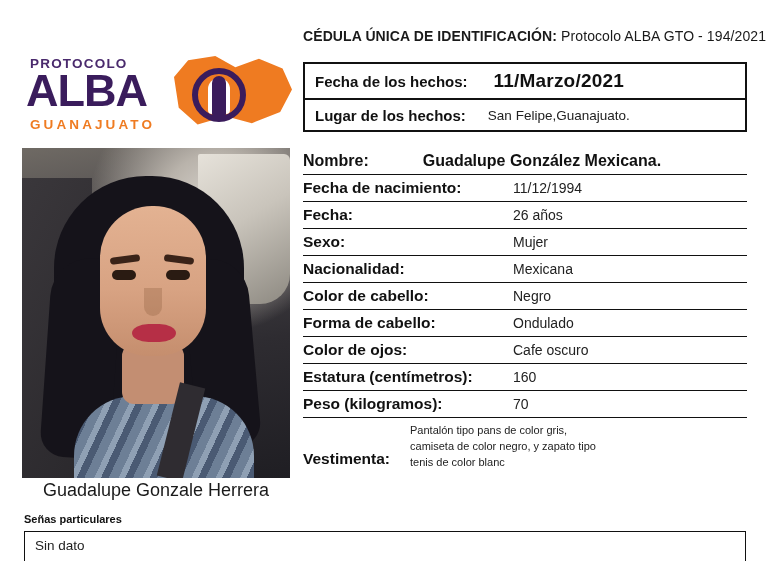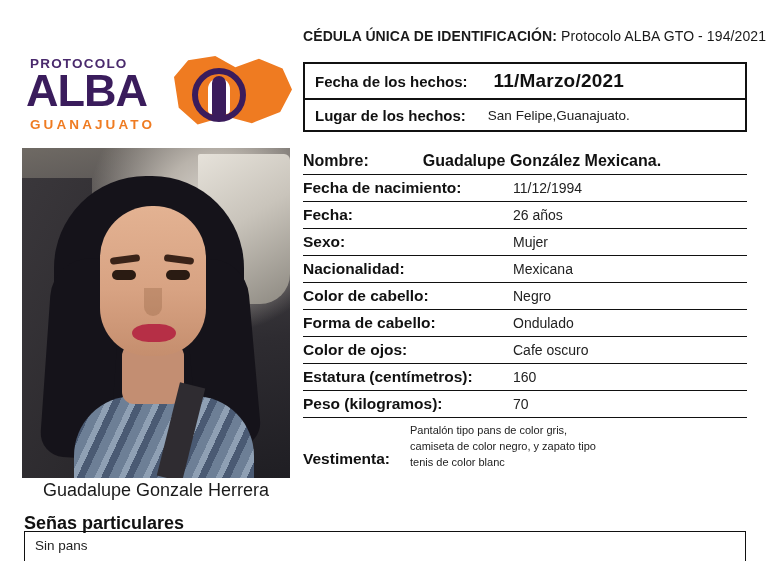--- a/index.html
+++ b/index.html
@@ -332,21 +332,21 @@
     font-size: 11px;
     line-height: 16px;
     padding-top: 2px;
   }
 
   
   .senas-title {
     position: absolute;
     left: 24px;
     top: 513px;
-    font-size: 18px;
+    font-size: 11px;
     font-weight: 700;
     color: #111111;
   }
   .senas-box {
     position: absolute;
     left: 24px;
     top: 531px;
     width: 722px;
     height: 30px;
     border: 1.5px solid #111111;
@@ -480,17 +480,17 @@
         <span class="tvalue" style="margin-left:4px;">Pantalón tipo pans de color  gris,
 camiseta de color negro, y zapato tipo
 tenis de color blanc</span>
       </div>
 
     </div>
   </div>
 
   <div class="senas-title">Señas particulares</div>
   <div class="senas-box">
-    <div class="senas-value">Sin pans</div>
+    <div class="senas-value">Sin dato</div>
   </div>
   <div class="bottom-strip"></div>
 
 </div>
 
 </body></html>

